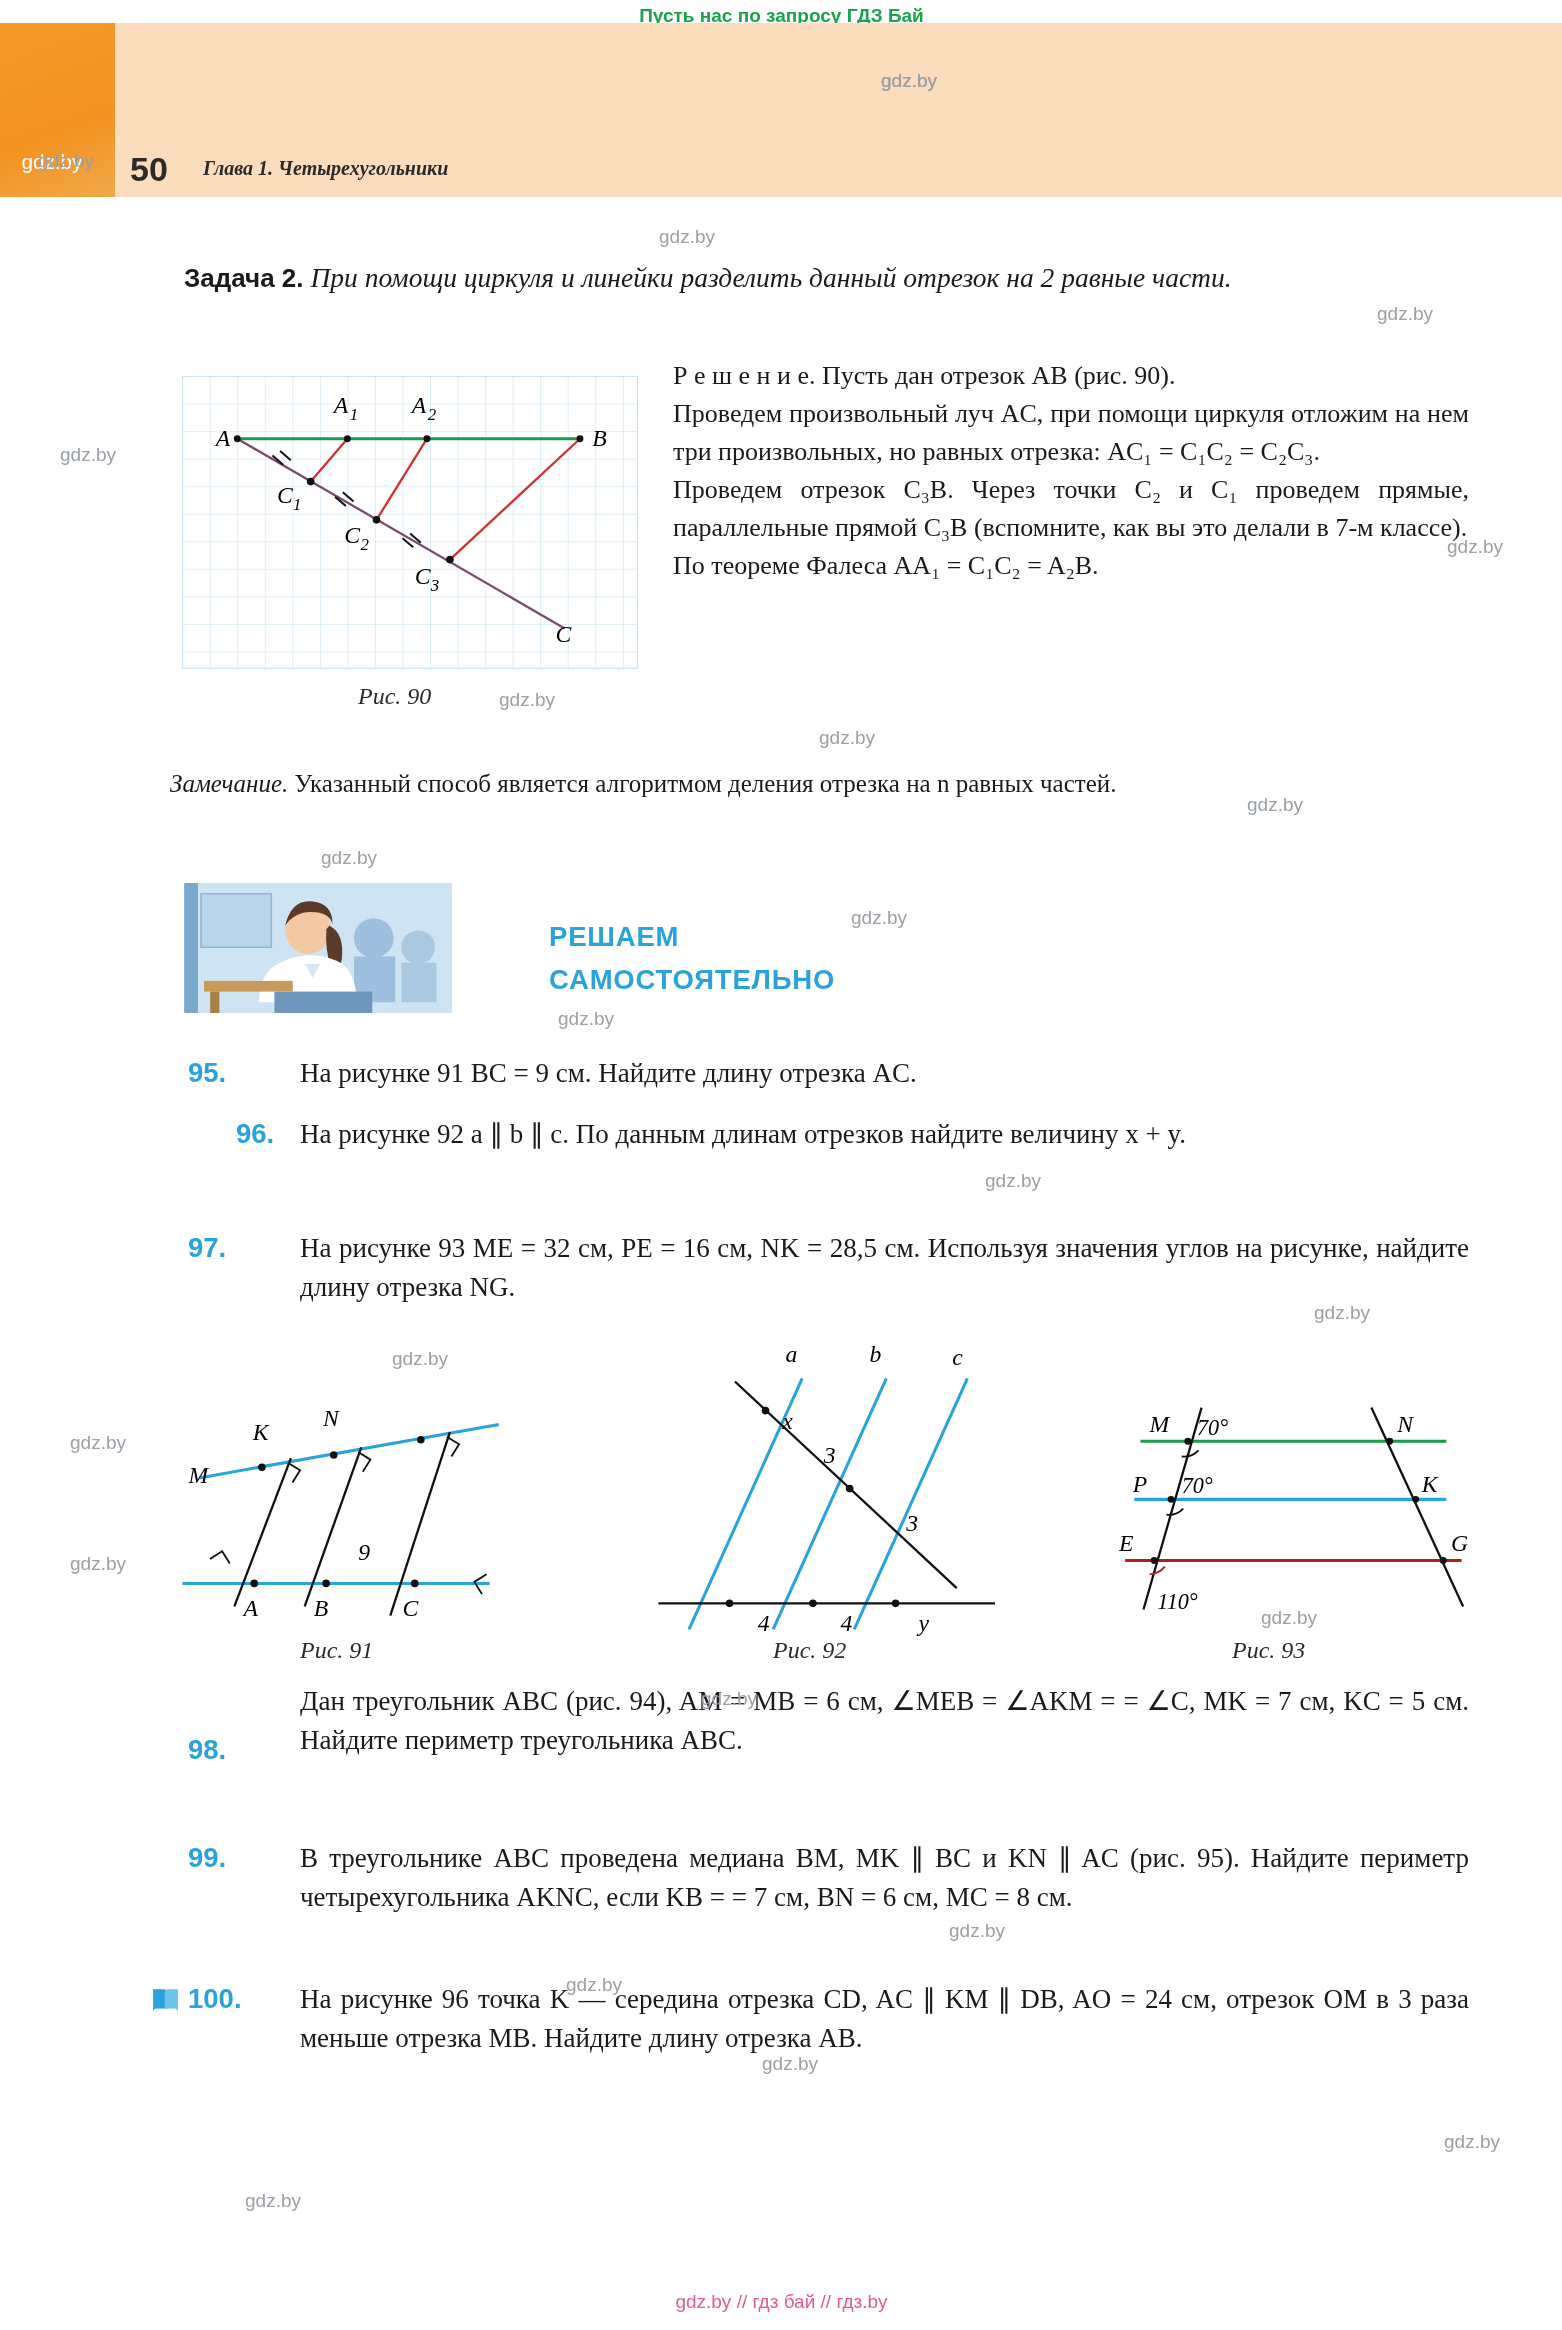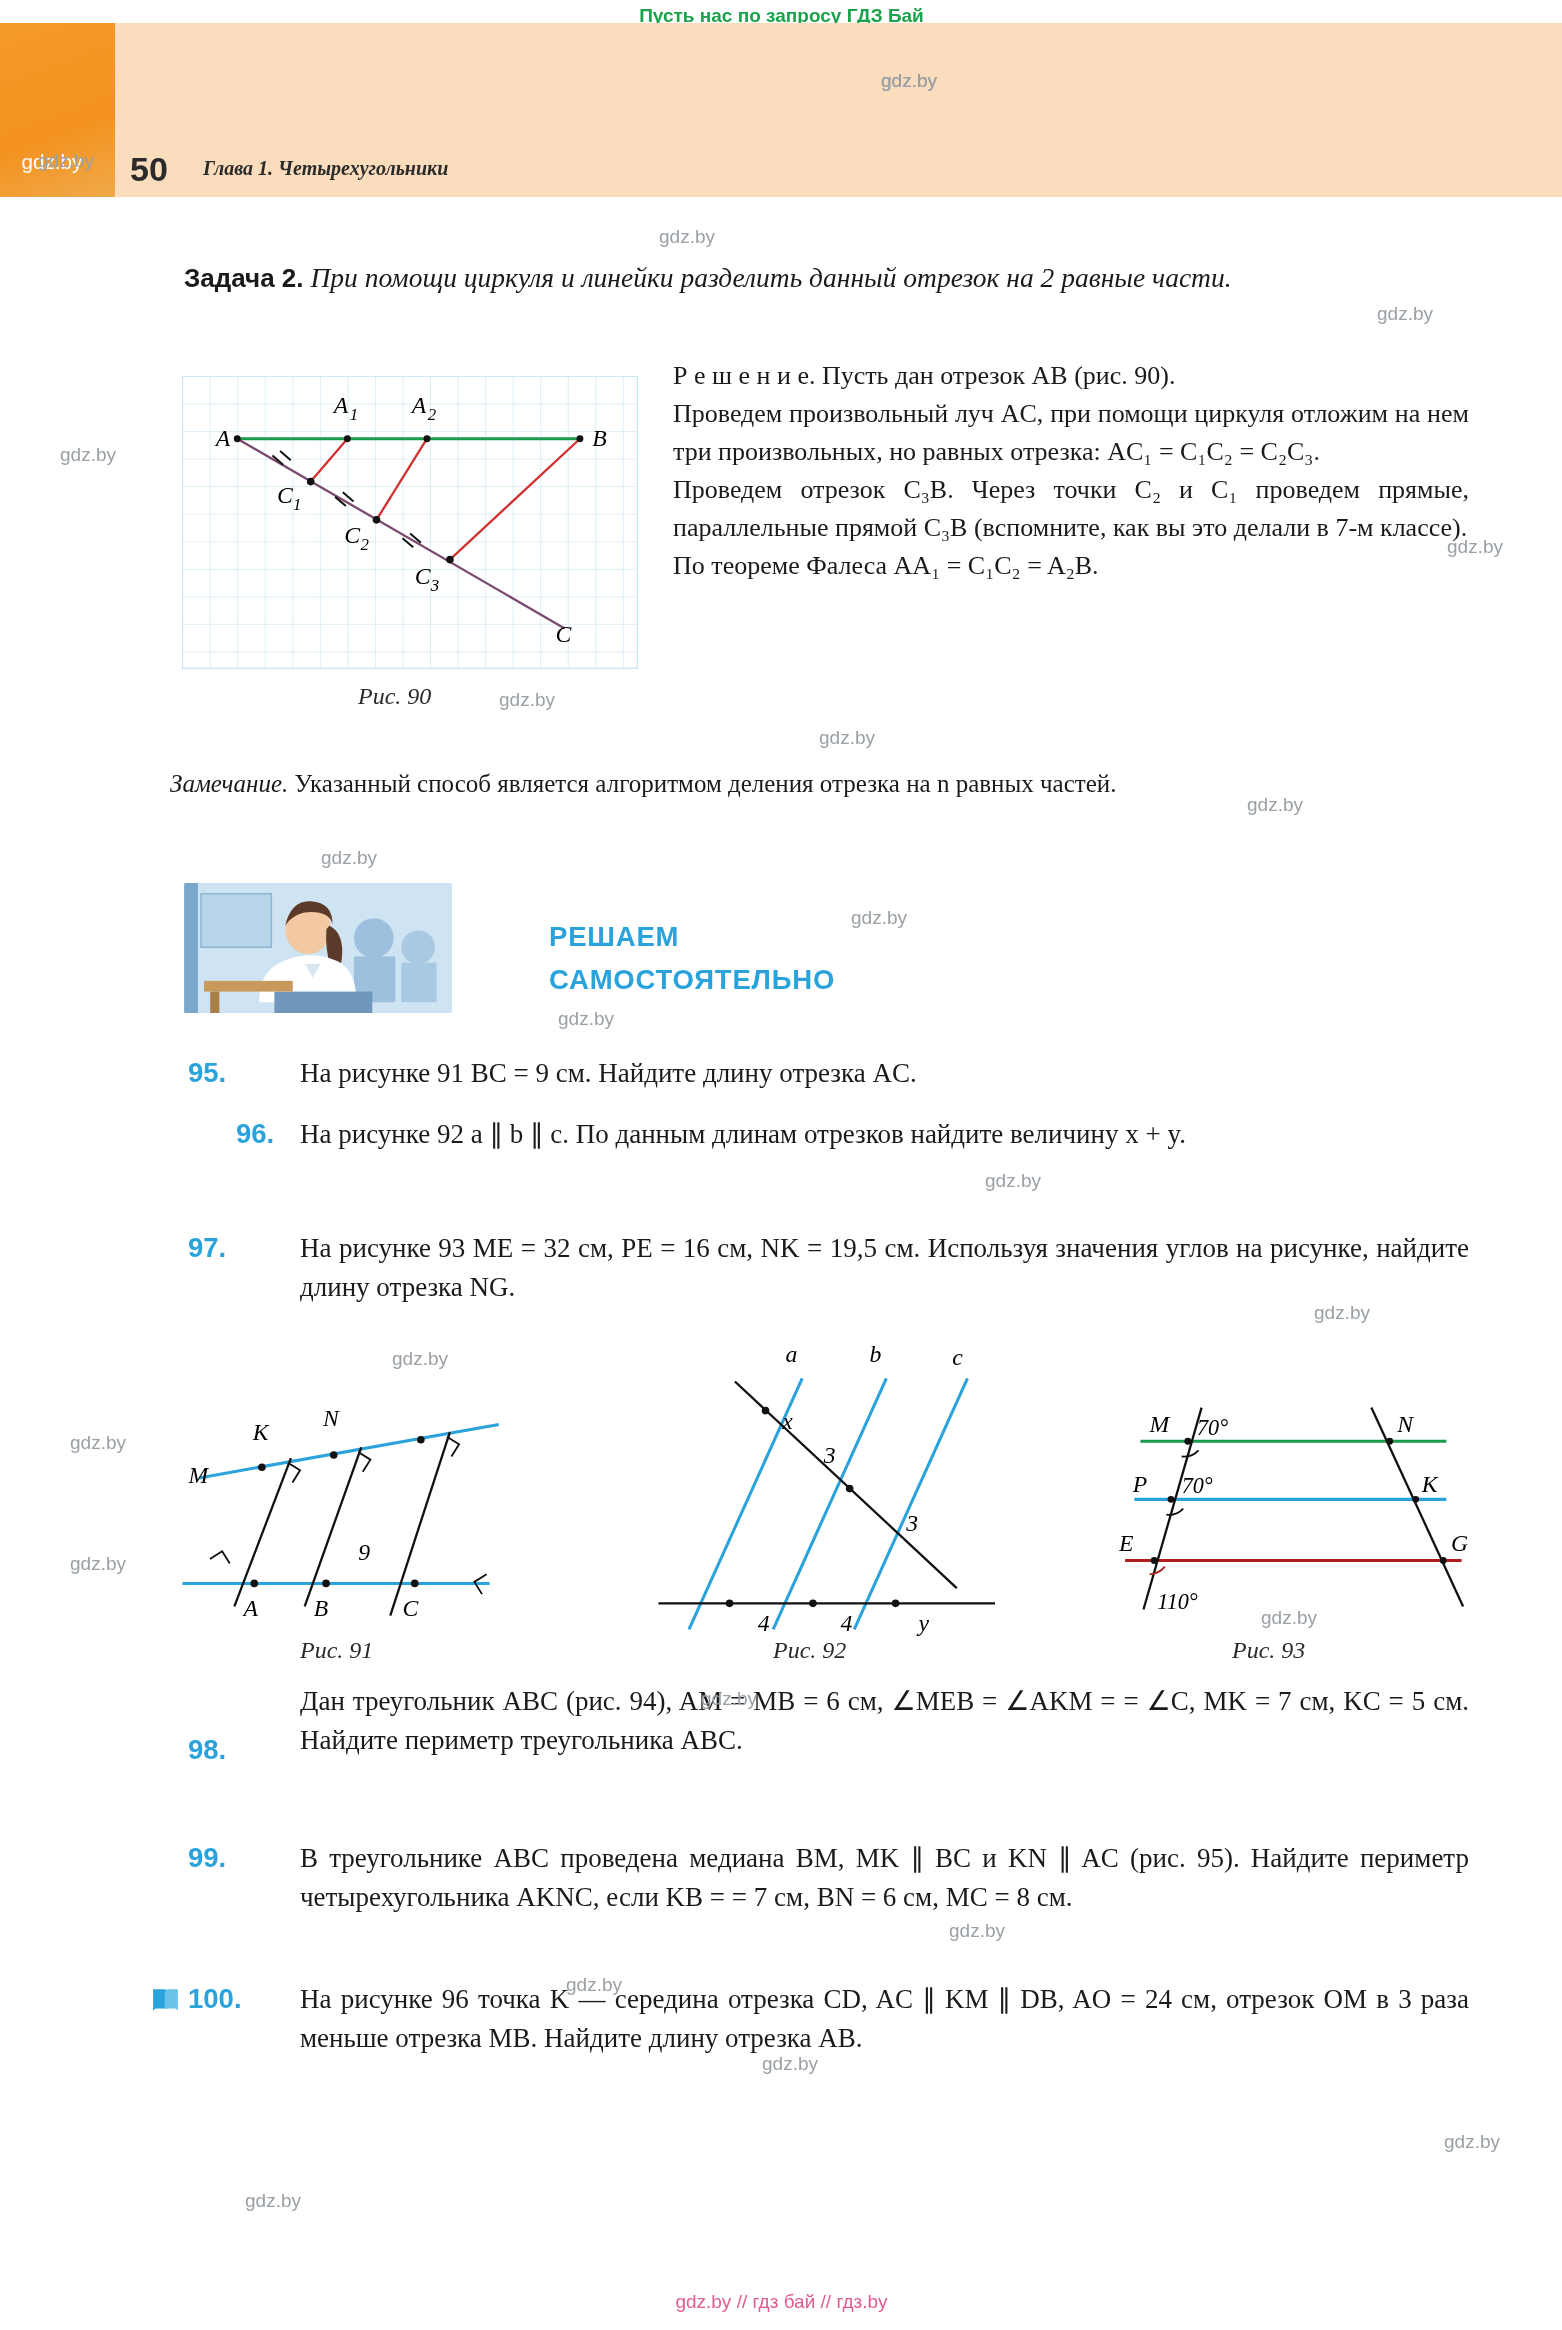--- a/index.html
+++ b/index.html
@@ -330,21 +330,21 @@
   <div>САМОСТОЯТЕЛЬНО</div>
 </div>
 
 <div class="ex-num" style="top:1057px; left:188px;">95.</div>
 <div class="ex-body" style="top:1054px; left:300px; width:1169px;">На рисунке 91 BC = 9 см. Найдите длину отрезка AC.</div>
 
 <div class="ex-num" style="top:1118px; left:188px;margin-left:48px;">96.</div>
 <div class="ex-body" style="top:1115px; left:300px; width:1169px;">На рисунке 92 a ∥ b ∥ c. По данным длинам отрезков найдите величину x + y.</div>
 
 <div class="ex-num" style="top:1232px; left:188px;">97.</div>
-<div class="ex-body" style="top:1229px; left:300px; width:1169px;">На рисунке 93 ME = 32 см, PE = 16 см, NK = 19,5 см. Используя значения углов на рисунке, найдите длину отрезка NG.</div>
+<div class="ex-body" style="top:1229px; left:300px; width:1169px;">На рисунке 93 ME = 32 см, PE = 16 см, NK = 28,5 см. Используя значения углов на рисунке, найдите длину отрезка NG.</div>
 
 <div style="position:absolute; top:1377px; left:161px; width:428px; height:260px;">
   <svg width="428" height="260" viewBox="0 0 560 340">
 
     <line x1="50" y1="132" x2="442" y2="62" stroke="#2aa3dd" stroke-width="4"></line>
 
     <line x1="28" y1="270" x2="430" y2="270" stroke="#2aa3dd" stroke-width="4"></line>
 
     <line x1="96" y1="300" x2="170" y2="106" stroke="#111" stroke-width="3"></line>
     <line x1="188" y1="300" x2="262" y2="92" stroke="#111" stroke-width="3"></line>

